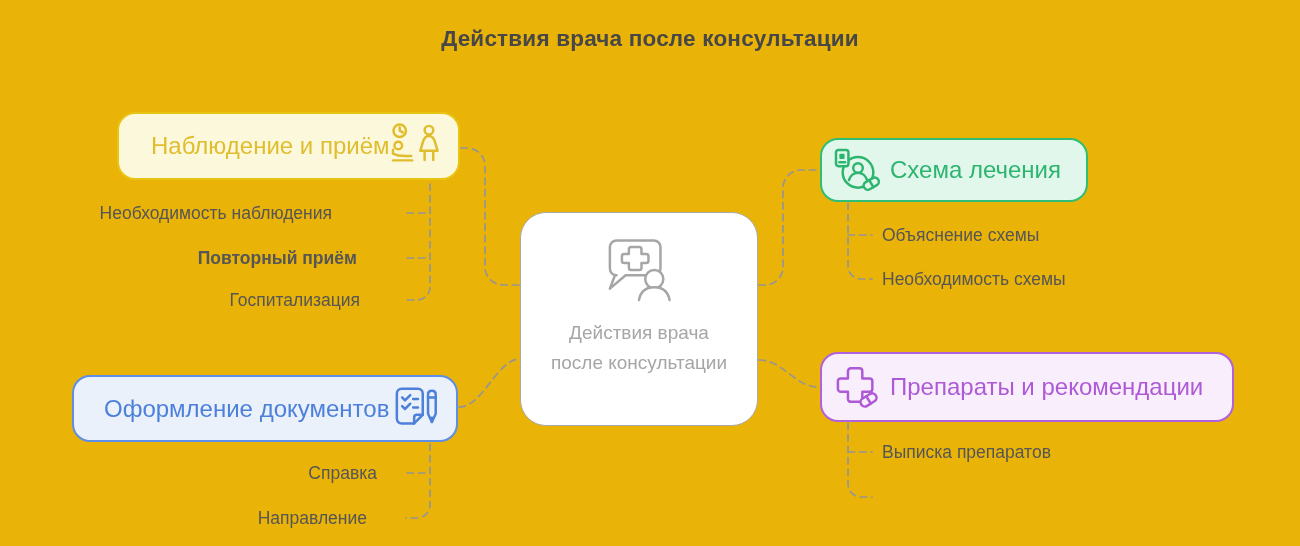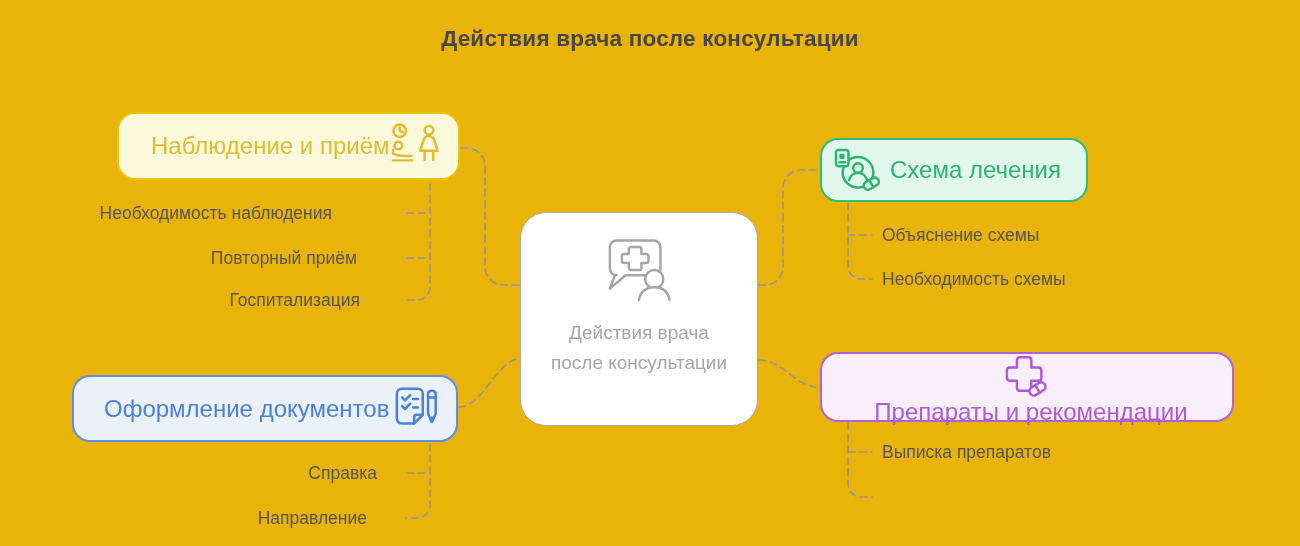--- a/index.html
+++ b/index.html
@@ -20,21 +20,21 @@
     border-radius:18px;font-size:24px;
   }
   .branch-box .bx-label{white-space:nowrap;}
   .branch-box svg{flex:none;display:block;}
   .icon-stroke{stroke:currentColor;fill:none;stroke-width:2.6;
     stroke-linecap:round;stroke-linejoin:round;}
   #box-observation{left:117px;top:112px;width:343px;height:68px;padding:0 16px 0 32px;justify-content:space-between;}
   #box-documents{left:72px;top:375px;width:386px;height:67px;padding:0 16px 0 30px;justify-content:space-between;}
   #box-treatment{left:820px;top:138px;width:268px;height:64px;padding:3px 12px;}
   #box-treatment .bx-label{margin-left:8px;}
-  #box-medications{left:820px;top:352px;width:414px;height:70px;padding:0 12px;flex-direction:column;}
+  #box-medications{left:820px;top:352px;width:414px;height:70px;padding:0 12px;}
   #box-medications .bx-label{margin-left:8px;}
   .center-node{
     position:absolute;left:520px;top:212px;width:238px;height:214px;box-sizing:border-box;
     background:#fff;border:1.6px solid var(--c-center-border,#A9A9A9);border-radius:26px;
     display:flex;flex-direction:column;align-items:center;padding-top:24px;
   }
   .center-node .cn-label{
     margin-top:10px;width:180px;text-align:center;font-size:19px;line-height:29.5px;
     color:var(--c-center-text,#A6A6A6);
   }
@@ -87,21 +87,21 @@
           <path d="M3 28 v4 c4 2 8 2.5 13 2.5 h6"></path>
           <path d="M3 39 h20"></path>
           <circle cx="40.5" cy="7.5" r="4.5"></circle>
           <path d="M40.5 13.5 c-3.5 0-5.5 2.5-6.5 7 l-2.5 8.5 h18 l-2.5-8.5 c-1-4.5-3-7-6.5-7 z"></path>
           <path d="M36 29.5 v9 M45 29.5 v9"></path>
         </g>
       </svg>
     </span>
   </div>
   <div class="item" style="top:202px;right:968px;">Необходимость наблюдения</div>
-  <div class="item" style="top:247px;right:943px;">Повторный приём</div>
+  <div class="item" style="top:247px;right:943px;font-weight:bold;">Повторный приём</div>
   <div class="item" style="top:289px;right:940px;">Госпитализация</div>
 
   <div class="branch-box" id="box-documents" style="--bc: #5D8EE8; --bg: #EAF1FB; --fg: #4C80DA;">
     <span class="bx-label">Оформление документов</span>
     <span>
       <svg width="46" height="48" viewBox="0 0 46 50">
         <g class="icon-stroke" stroke-width="2.5">
           <path d="M7 4 h17 c2.8 0 5 2.2 5 5 v22 l-9 9 H7 c-2.8 0-5-2.2-5-5 V9 c0-2.8 2.2-5 5-5 z"></path>
           <path d="M29 31 h-6 c-1.7 0-3 1.3-3 3 v6"></path>
           <path d="M7.5 13 l3 3 5.5-5.5 M19 14.5 h5"></path>

